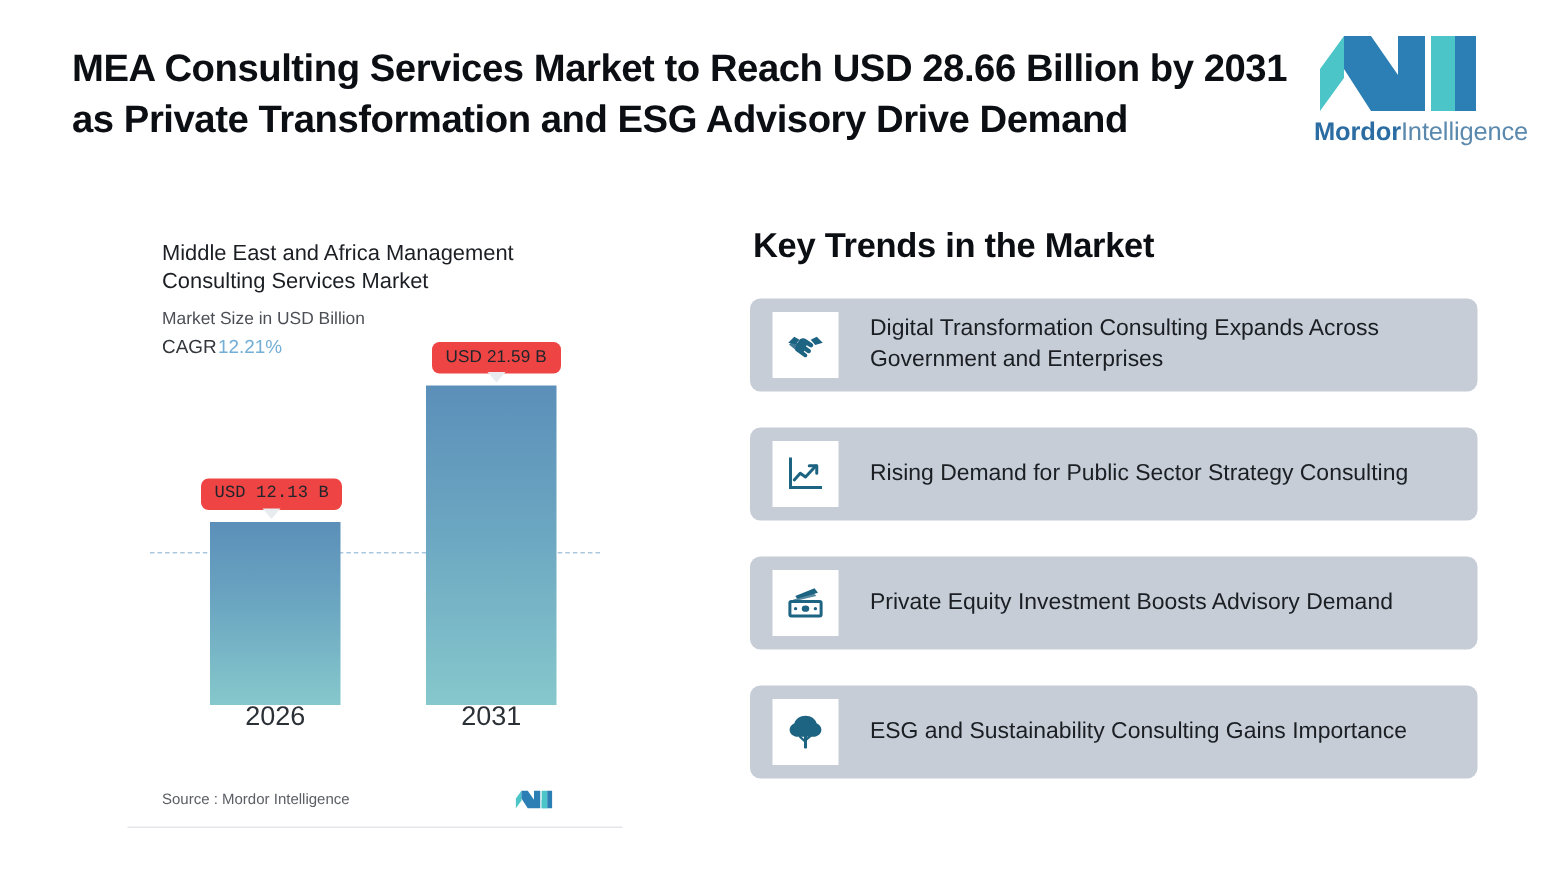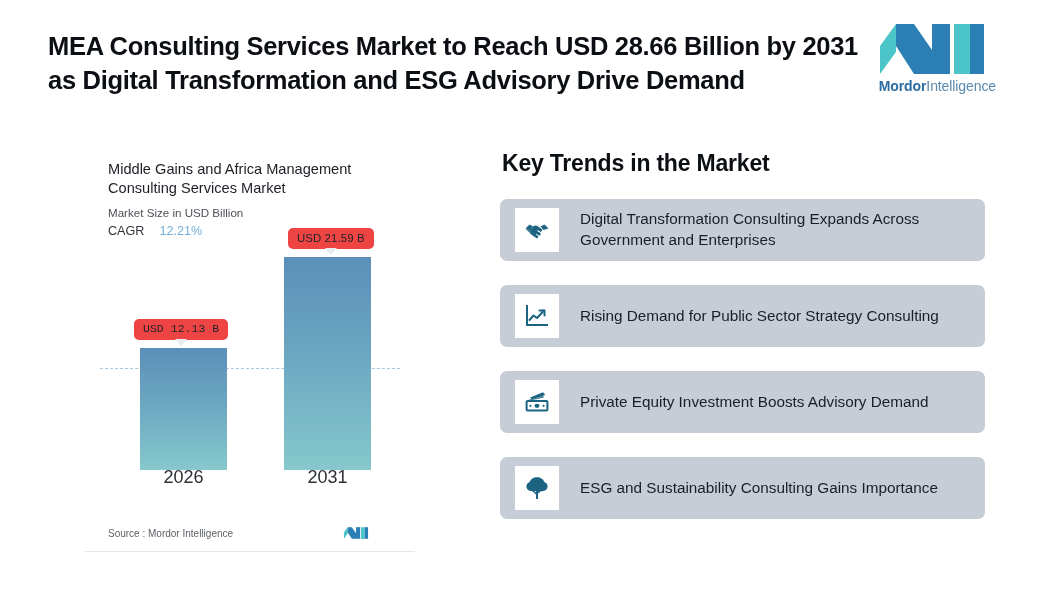--- a/index.html
+++ b/index.html
@@ -43,21 +43,21 @@
     width: 120px;
     height: 76px;
   }
   #brand-logo .mark {
     width: 112px;
     height: 50px;
     display: block;
   }
   #brand-logo .wordmark {
     margin-top: 4px;
-    font-size: 14px;
+    font-size: 17px;
     white-space: nowrap;
     letter-spacing: -0.1px;
     text-align: right;
   }
   #brand-logo .wordmark .w1 { font-weight: bold; color: #2b6ca3; }
   #brand-logo .wordmark .w2 { font-weight: normal; color: #5b89ad; }
 
   
   #chart-card {
     position: absolute;
@@ -89,21 +89,21 @@
   #chart-cagr {
     position: absolute;
     left: 23px;
     top: 76px;
     font-size: 12.6px;
     color: #32363b;
     white-space: nowrap;
   }
   #chart-cagr .cagr-value {
     color: #73aed6;
-    margin-left: 15px;
+    margin-left: 1px;
   }
 
   
   #plot {
     position: absolute;
     left: 0;
     top: 100px;
     width: 330px;
     height: 260px;
   }
@@ -219,42 +219,42 @@
     color: #1b1f24;
   }
 </style>
 </head>
 <body>
 
 <div id="header">
 
   <div id="headline">
     <span class="hl-line">MEA Consulting Services Market to Reach USD 28.66 Billion by 2031</span>
-    <span class="hl-line">as Digital Transformation and ESG Advisory Drive Demand</span>
+    <span class="hl-line">as Private Transformation and ESG Advisory Drive Demand</span>
   </div>
 
   <div id="brand-logo">
     <svg class="mark" viewBox="0 0 112 50">
       <polygon points="4,50 4,22 20,0 20,28" fill="#4cc5c8"></polygon>
       <polygon points="20,0 38,0 56,26 56,50 38,50 20,22" fill="#2b7fb5"></polygon>
       <polygon points="56,26 56,0 74,0 74,50 56,50" fill="#2b7fb5"></polygon>
       <polygon points="78,0 94,0 94,50 78,50" fill="#4cc5c8"></polygon>
       <polygon points="94,0 108,0 108,50 94,50 94,22" fill="#2b7fb5"></polygon>
       <polygon points="78,0 78,26 94,50 78,50" fill="#4cc5c8"></polygon>
     </svg>
     <div class="wordmark">
       <span class="w1">Mordor</span><span class="w2">Intelligence</span>
     </div>
   </div>
 
 </div>
 
 <div id="chart-card">
 
-  <div id="chart-title">Middle Gains and Africa Management Consulting Services Market</div>
+  <div id="chart-title">Middle East and Africa Management Consulting Services Market</div>
   <div id="chart-subtitle">Market Size in USD Billion</div>
   <div id="chart-cagr">
     <span>CAGR</span><span class="cagr-value">12.21%</span>
   </div>
 
   <div id="plot">
 
     <div class="gridline" style="top: 120px;"></div>
 
     <div class="bar" id="bar-2026"></div>

